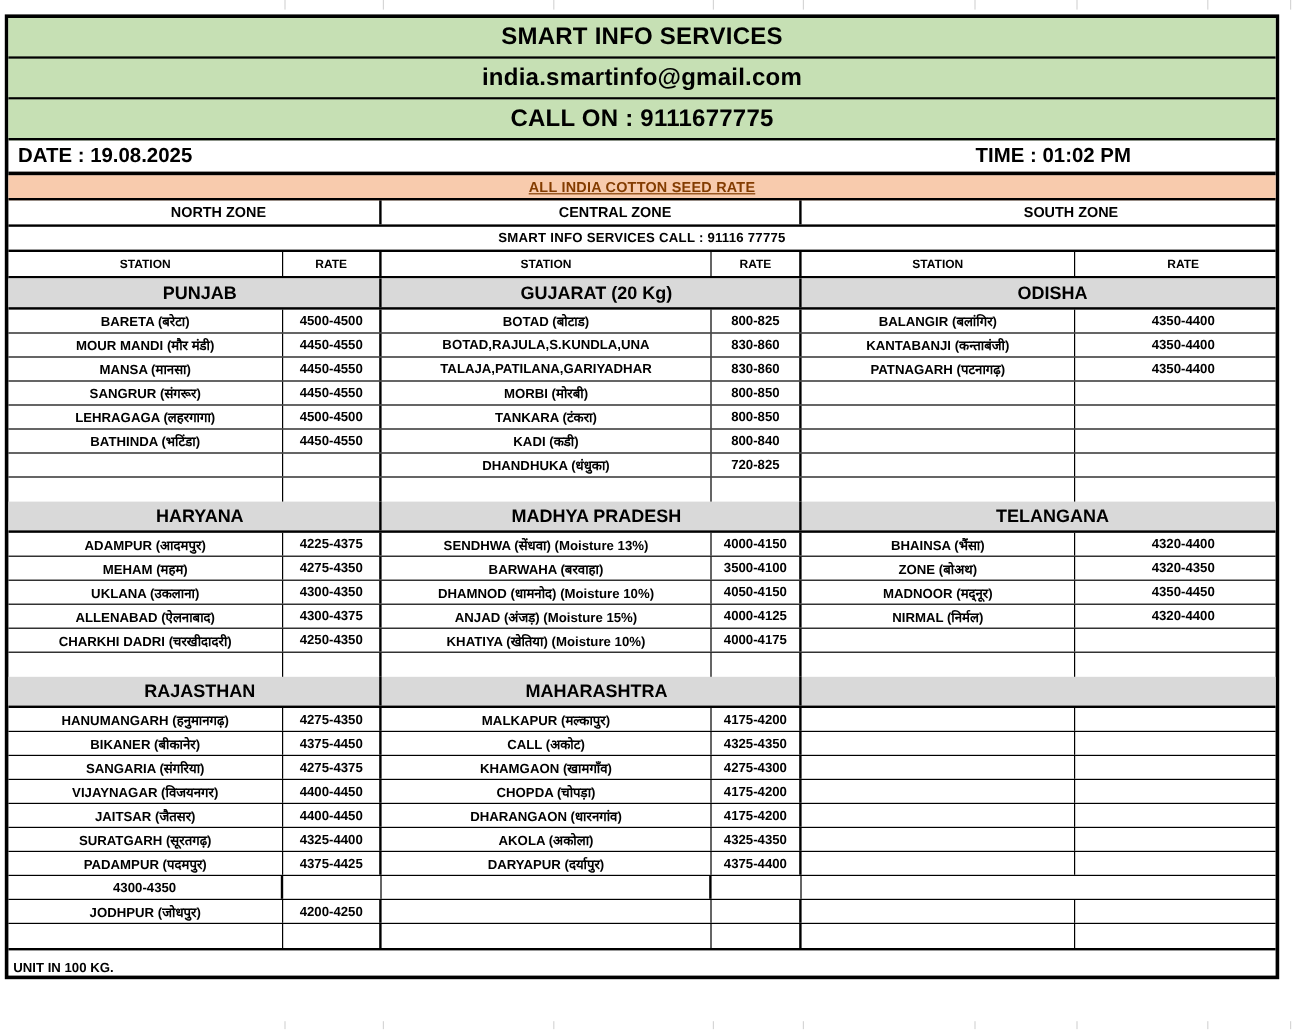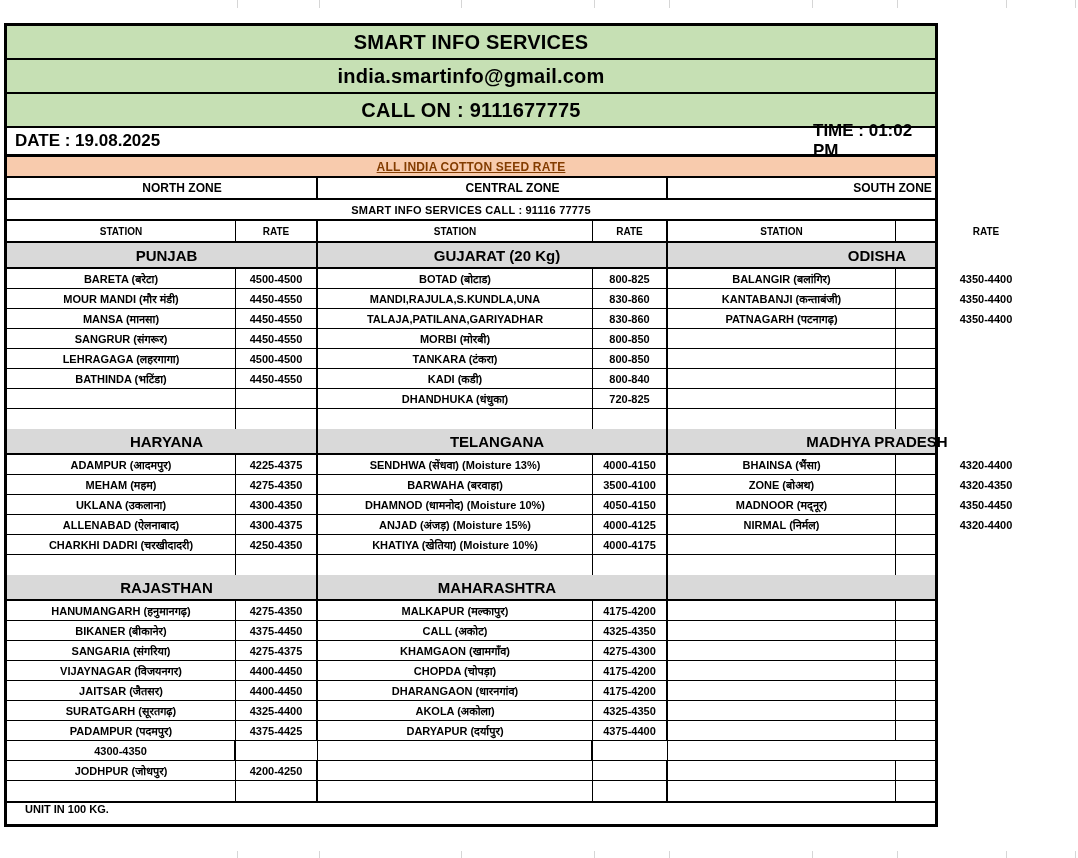--- a/index.html
+++ b/index.html
@@ -3,21 +3,21 @@
 <meta charset="utf-8">
 <style>
   html,body { margin:0; padding:0; background:#ffffff; }
   .sheet {
     position:relative; width:1078px; height:858px; background:#ffffff;
     font-family:"Liberation Sans", sans-serif; font-weight:bold; color:#000;
     overflow:hidden;
   }
   .vline { position:absolute; width:1px; background:#d6d6d6; }
   .tbl {
-    position:absolute; left:4px; top:23px; width:934px;
+    position:absolute; left:4px; top:12px; width:1062px;
     border:3px solid #000; background:#fff;
   }
   .tbl, .tbl * { box-sizing:border-box; }
   .row { width:100%; }
   .green-row {
     height:34px; background:var(--green,#C6E0B4); border-bottom:2px solid #000;
     display:flex; align-items:center; justify-content:center; font-size:20px;
     letter-spacing:.2px;
   }
   .date-row { height:29px; position:relative; border-bottom:3px solid #000; font-size:17px; }
@@ -52,21 +52,21 @@
   .data-row {
     height:20px; display:grid; grid-template-columns:229px 82px 275px 75px 228px 180px;
     border-bottom:1px solid #000; font-size:11px;
   }
   .data-row.section-end { border-bottom:none; }
   .data-row > div { display:flex; align-items:center; justify-content:center; white-space:nowrap; overflow:hidden; }
   .cell-b1 { border-right:1px solid #000; }
   .cell-b2 { border-right:2px solid #000; }
   .unit-row {
     height:23px; border-top:2px solid #000; font-size:11px;
-    display:flex; align-items:flex-start; padding-left:18px;
+    display:flex; align-items:flex-end; padding-left:4px;
   }
   .banner-strong { letter-spacing:.2px;text-decoration:underline; }
 </style>
 </head>
 <body>
 
 <div class="sheet" style="--green: #C6E0B4; --orange: #F8CBAD; --orange-text: #833C00; --grey: #D9D9D9;">
 
   <div id="grid-top">
       <div class="vline" style="left: 237px; top: 0px; height: 8px;"></div>
@@ -141,21 +141,21 @@
           <div class="cell-b1">BARETA (बरेटा)</div>
           <div class="cell-b2">4500-4500</div>
           <div class="cell-b1">BOTAD (बोटाड)</div>
           <div class="cell-b2">800-825</div>
           <div class="cell-b1">BALANGIR (बलांगिर)</div>
           <div class="">4350-4400</div>
         </div>
         <div class="row data-row">
           <div class="cell-b1">MOUR MANDI (मौर मंडी)</div>
           <div class="cell-b2">4450-4550</div>
-          <div class="cell-b1">MANDI,RAJULA,S.KUNDLA,UNA</div>
+          <div class="cell-b1">BOTAD,RAJULA,S.KUNDLA,UNA</div>
           <div class="cell-b2">830-860</div>
           <div class="cell-b1">KANTABANJI (कन्ताबंजी)</div>
           <div class="">4350-4400</div>
         </div>
         <div class="row data-row">
           <div class="cell-b1">MANSA (मानसा)</div>
           <div class="cell-b2">4450-4550</div>
           <div class="cell-b1">TALAJA,PATILANA,GARIYADHAR</div>
           <div class="cell-b2">830-860</div>
           <div class="cell-b1">PATNAGARH (पटनागढ़)</div>
@@ -196,22 +196,22 @@
         <div class="row data-row section-end">
           <div class="cell-b1"></div>
           <div class="cell-b2"></div>
           <div class="cell-b1"></div>
           <div class="cell-b2"></div>
           <div class="cell-b1"></div>
           <div class=""></div>
         </div>
         <div class="row state-row">
           <div>HARYANA</div>
+          <div>MADHYA PRADESH</div>
           <div>TELANGANA</div>
-          <div>MADHYA PRADESH</div>
         </div>
         <div class="row data-row">
           <div class="cell-b1">ADAMPUR (आदमपुर)</div>
           <div class="cell-b2">4225-4375</div>
           <div class="cell-b1">SENDHWA  (सेंधवा) (Moisture 13%)</div>
           <div class="cell-b2">4000-4150</div>
           <div class="cell-b1">BHAINSA (भैंसा)</div>
           <div class="">4320-4400</div>
         </div>
         <div class="row data-row">

